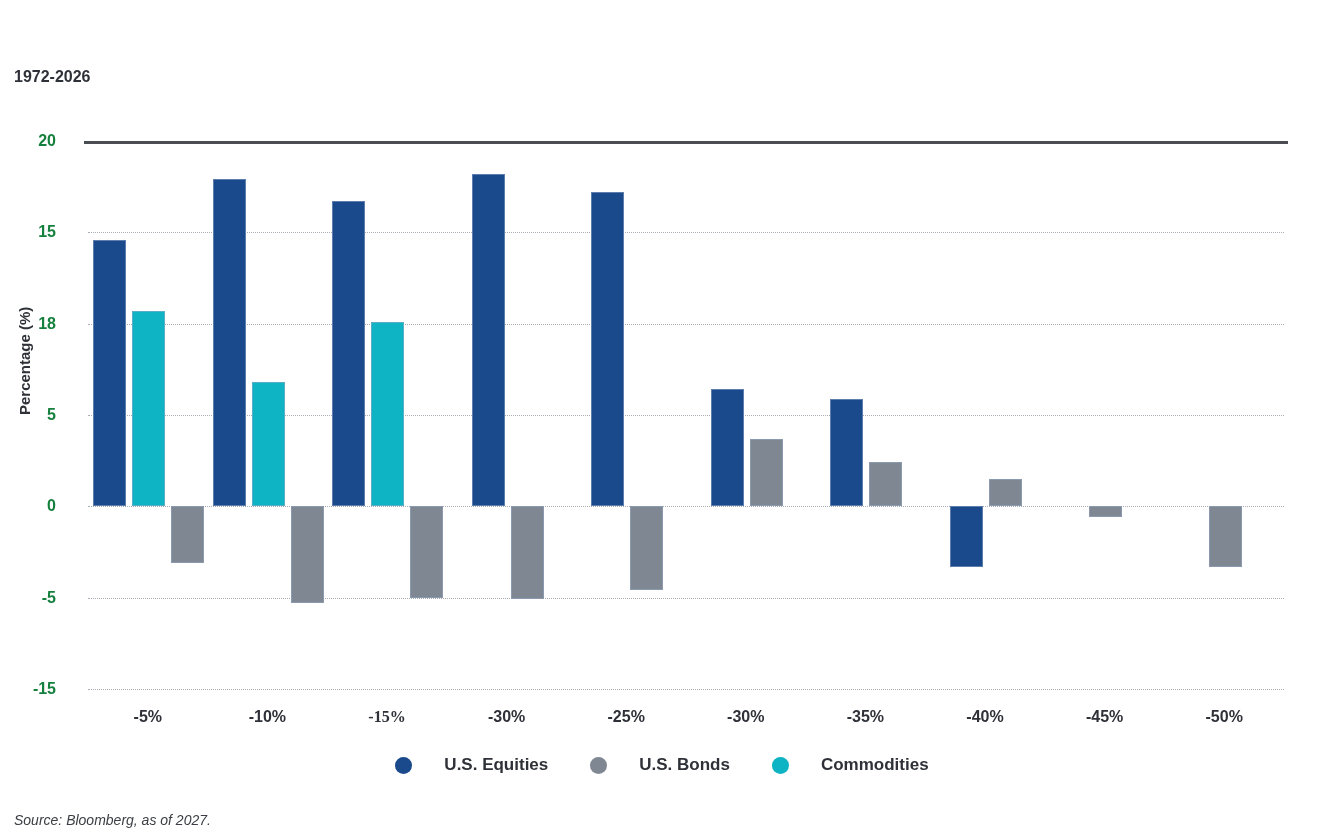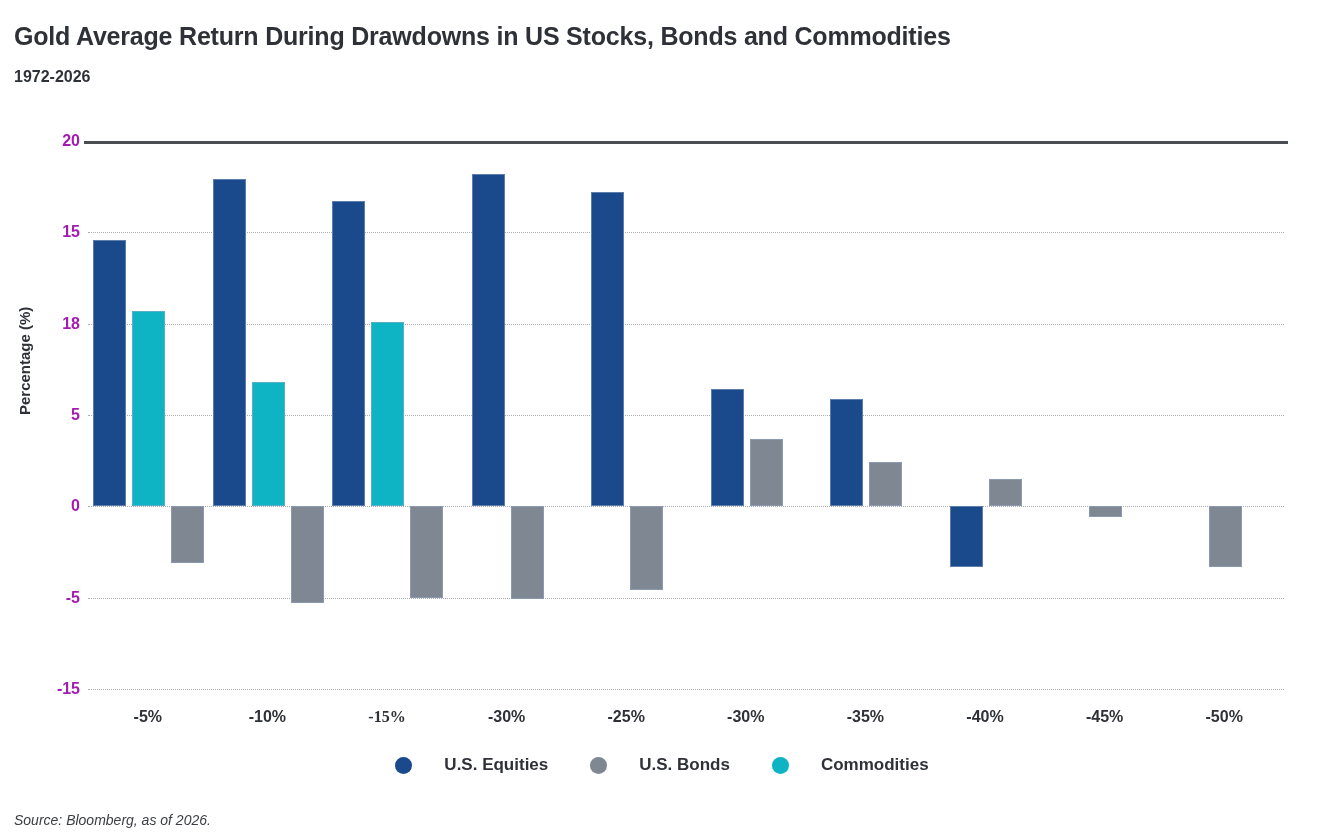--- a/index.html
+++ b/index.html
@@ -56,25 +56,25 @@
     border-top: 3px solid #4a4d52;
     z-index: 5;
   }
   #y-ticks {
     position: absolute;
     left: 0; top: 141px;
     width: 80px; height: 548px;
   }
   #y-ticks .lbl {
     position: absolute;
-    right: 0;
+    right: 24px;
     transform: translateY(-50%);
     font-size: 16px;
     font-weight: bold;
-    color: #a21caf;
+    color: #15803d;
     text-align: left;
     white-space: nowrap;
   }
   #y-axis-title {
     position: absolute;
     left: 16px; top: 415px;
     transform: rotate(-90deg);
     transform-origin: left top;
     font-size: 15px;
     font-weight: bold;
@@ -149,21 +149,20 @@
     font-style: italic;
     color: #3b3e44;
     white-space: nowrap;
   }
 </style>
 </head>
 <body>
 
 <div id="page">
 
-  <div id="title">Gold Average Return During Drawdowns in US Stocks, Bonds and Commodities</div>
   <div id="subtitle">1972-2026</div>
 
   <div id="y-axis-title">Percentage (%)</div>
   <div id="y-ticks">
       <div class="lbl" style="top: 0px;">20</div>
       <div class="lbl" style="top: 91.3333px;">15</div>
       <div class="lbl" style="top: 182.667px;">18</div>
       <div class="lbl" style="top: 274px;">5</div>
       <div class="lbl" style="top: 365.333px;">0</div>
       <div class="lbl" style="top: 456.667px;">-5</div>
@@ -247,15 +246,15 @@
       <div class="legend-item">
         <span class="legend-dot bonds"></span>
         <span class="legend-label">U.S. Bonds</span>
       </div>
       <div class="legend-item">
         <span class="legend-dot commodities"></span>
         <span class="legend-label">Commodities</span>
       </div>
     </div>
 
-  <div id="source">Source: Bloomberg, as of 2026.</div>
+  <div id="source">Source: Bloomberg, as of 2027.</div>
 
 </div>
 
 </body></html>

